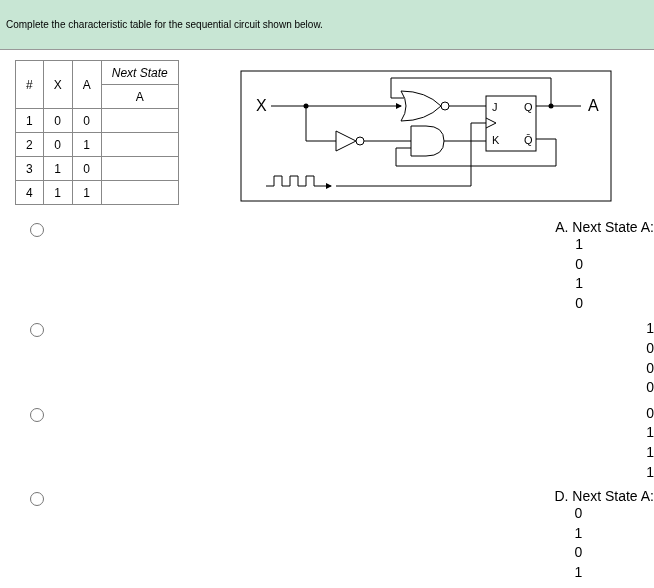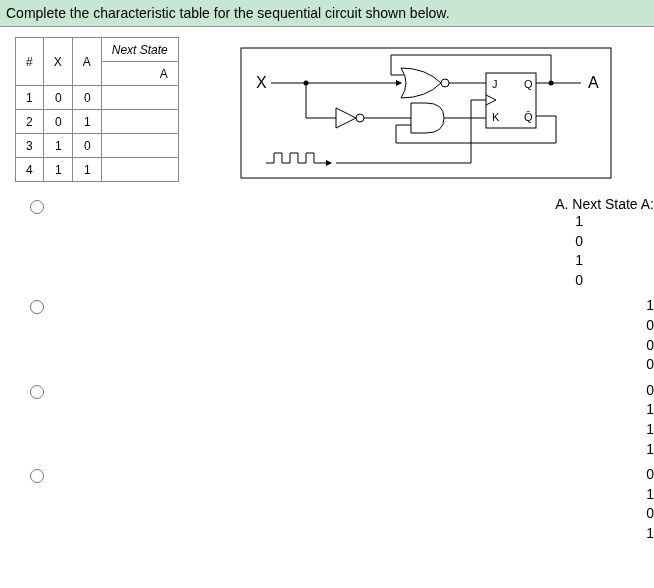--- a/index.html
+++ b/index.html
@@ -1,21 +1,21 @@
 <!DOCTYPE html>
 <html><head>
   <meta charset="utf-8">
   <style>
     * { box-sizing: border-box; margin: 0; padding: 0; }
     body { font-family: Arial, sans-serif; width: 654px; font-size: 14px; color: #000; }
-    .header { background: #c8e6d4; padding: 5px 6px; font-size: 14px; border-bottom: 1px solid #999; }
+    .header { background: #c8e6d4; padding: 19px 6px; font-size: 10px; border-bottom: 1px solid #999; }
     .main { display: flex; padding: 10px 0 0 15px; }
     .left-panel { flex-shrink: 0; }
     table { border-collapse: collapse; font-size: 12px; }
-    table td, table th { border: 1px solid #888; text-align: right; padding: 4px 10px; font-weight: normal; height: 24px; }
+    table td, table th { border: 1px solid #888; text-align: center; padding: 4px 10px; font-weight: normal; height: 24px; }
     table th { background: #fff; }
     .th-next { font-style: italic; }
     .circuit-holder { margin-left: 20px; padding-top: 6px; flex: 1; text-align: center; }
     .circuit-holder svg { width: 380px; height: 140px; }
     .options { padding: 10px 0 0 30px; font-size: 14px; }
     .option { display: flex; align-items: flex-start; margin-bottom: 6px; justify-content: space-between; }
     .option input[type="radio"] { margin: 4px 6px 0 0; width: 14px; height: 14px; }
     .option-content { }
     .option-label { }
     .option-values { margin-left: 20px; line-height: 1.4; }
@@ -158,20 +158,21 @@
         <div>0</div>
         <div>1</div>
         <div>1</div>
         <div>1</div>
       </div>
     </div>
   </div>
   <div class="option">
     <input type="radio" name="ans" style="">
     <div class="option-content">
+      <div class="option-label">D. Next State A:</div>
       <div class="option-values">
         <div>0</div>
         <div>1</div>
         <div>0</div>
         <div>1</div>
       </div>
     </div>
   </div>
 </div>
 

